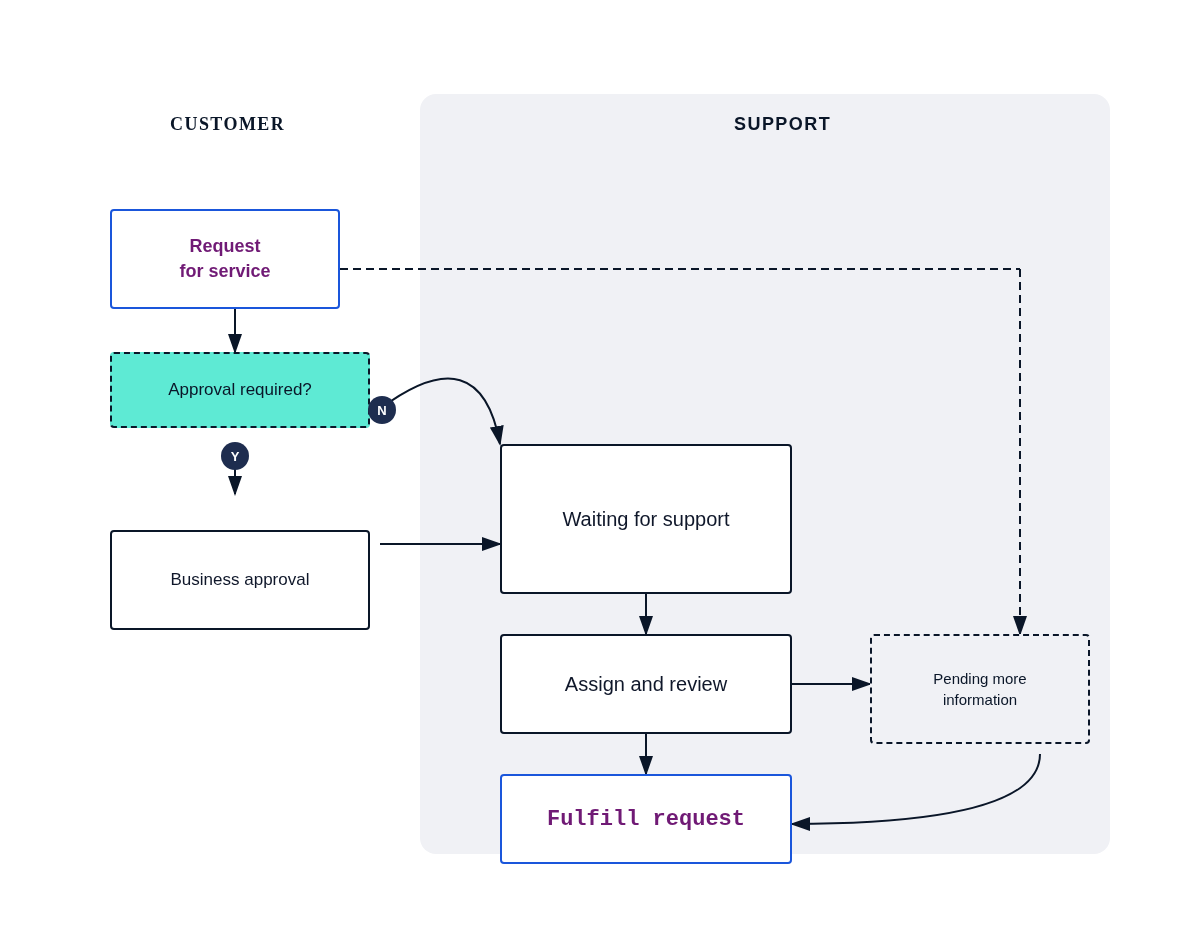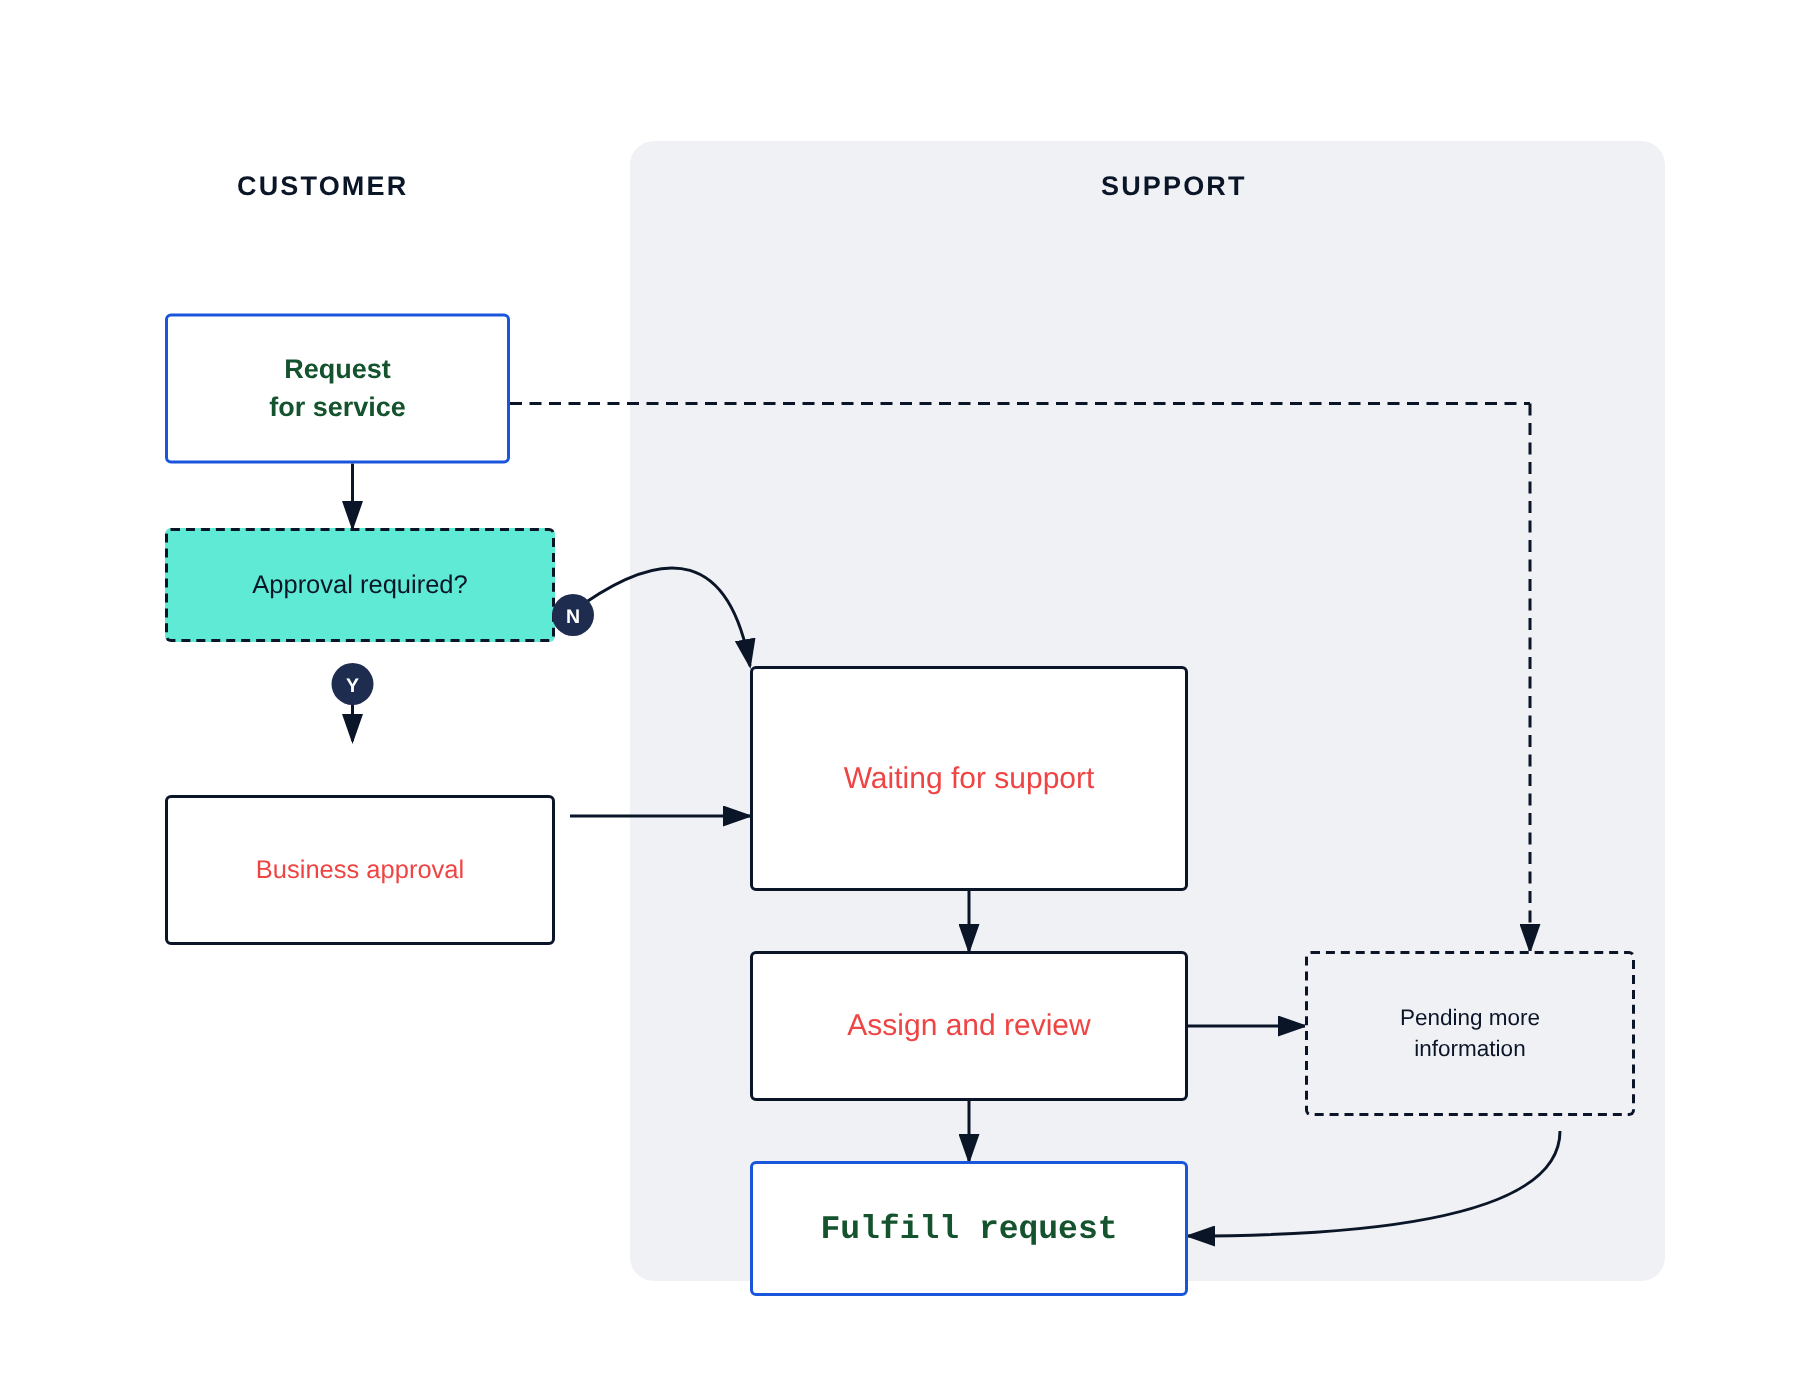--- a/index.html
+++ b/index.html
@@ -34,44 +34,44 @@
     
     .col-header {
       position: absolute;
       top: 60px;
       font-weight: 800;
       font-size: 18px;
       letter-spacing: 0.08em;
       color: #0a1628;
       z-index: 10;
     }
-    .col-header.customer { left: 108px; }
+    .col-header.customer { left: 120px; font-family: Liberation Serif, serif; }
     .col-header.support { left: 668px; margin-left: 16px; }
 
     
     .box {
       position: absolute;
       display: flex;
       align-items: center;
       justify-content: center;
       text-align: center;
       font-size: 18px;
       font-weight: 500;
       z-index: 10;
       border-radius: 4px;
     }
     .box-solid {
       border: 2px solid #0a1628;
       background: #ffffff;
-      color: #ef4444;
+      color: #0f172a;
     }
     .box-blue-outline {
       border: 2px solid #1a56db;
       background: #ffffff;
-      color: #14532d;
+      color: #701a75;
       font-weight: 600;
     }
     .box-dashed {
       border: 2px dashed #0a1628;
       background: #5eead4;
       color: #0a1628;
       text-align: right;
     }
     .box-dashed-right {
       border: 2px dashed #0a1628;

